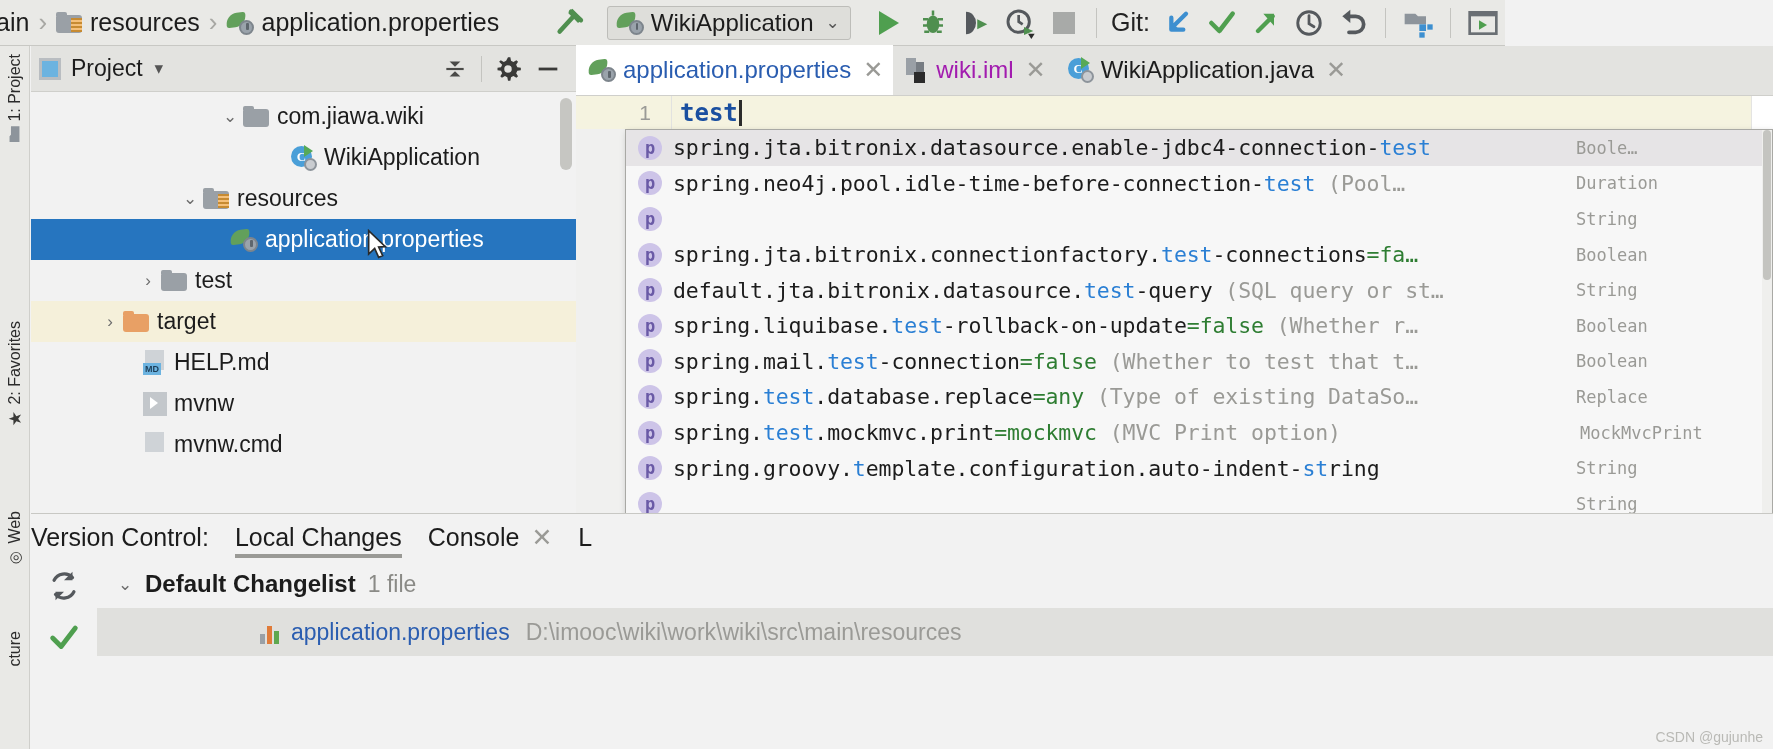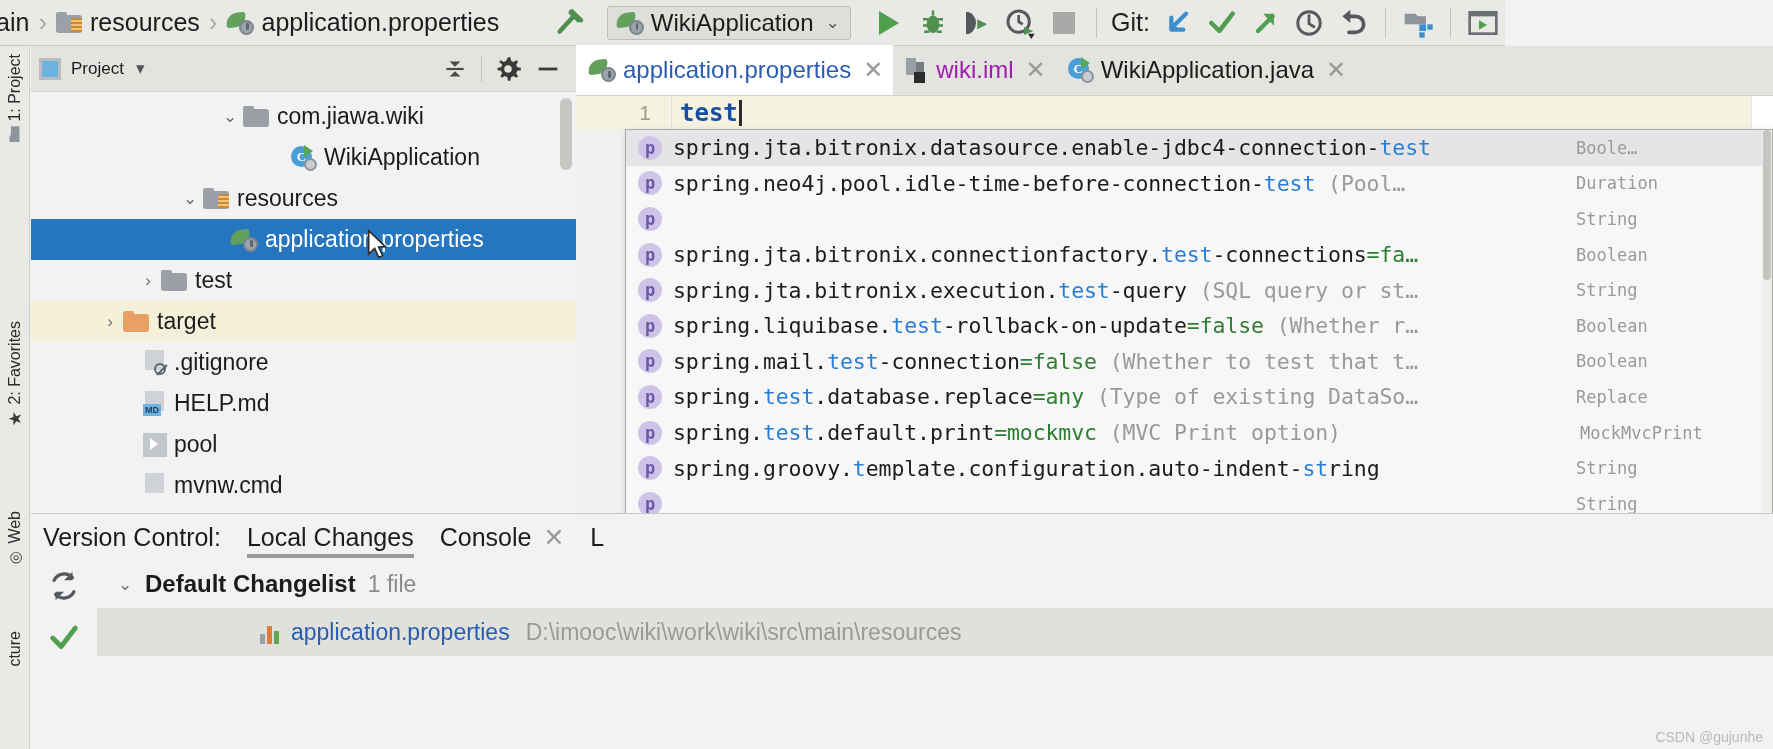--- a/index.html
+++ b/index.html
@@ -60,21 +60,21 @@
   .stop-sq{width:22px;height:22px;background:#a8aaa8;}
   .gitlabel{font-size:25px;color:#222;margin:0 6px 0 4px;}
 
   
   #leftbar{position:absolute;left:0;top:46px;width:30px;height:703px;background:#e9e9e6;border-right:1px solid #cfcfcb;}
   .vtab{position:absolute;left:0;width:30px;writing-mode:vertical-rl;transform:rotate(180deg);
     font-size:16px;color:#2b2b2b;display:flex;align-items:center;gap:5px;white-space:nowrap;}
 
   #projectPanel{position:absolute;left:31px;top:46px;width:545px;height:467px;background:#f2f2f2;}
   #projectHeader{height:46px;display:flex;align-items:center;background:#e3e3e0;border-bottom:1px solid #cfcfcb;padding:0 8px;}
-  #projectHeader .title{font-size:17px;color:#1c1c1c;margin-left:10px;}
+  #projectHeader .title{font-size:23px;color:#1c1c1c;margin-left:10px;}
   .blue-sq{width:22px;height:22px;background:#6cb3e0;border:3px solid #b9bdc1;}
   .hdr-spacer{flex:1;}
   .hdr-ic{width:40px;height:40px;display:flex;align-items:center;justify-content:center;}
 
   .tree{padding-top:4px;font-size:23px;color:#1c1c1c;}
   .trow{height:41px;display:flex;align-items:center;padding-left:6px;white-space:nowrap;}
   .trow.sel{background:#2675bf;color:#fff;}
   .trow.hl{background:#f5f0da;}
   .arrow{width:26px;text-align:center;color:#6e6e6e;font-size:17px;}
 
@@ -135,21 +135,21 @@
   #poptipbar{position:absolute;left:0;bottom:0;width:1148px;height:44px;background:#f2f2f2;
     border-top:1px solid #d6d6d2;display:flex;align-items:center;padding:0 6px 0 12px;}
   #poptipbar .tip{font-size:22px;color:#4a4a48;}
   #poptipbar .next{font-size:22px;color:#2a5db0;margin-left:13px;}
   #poptipbar .dots{margin-left:auto;color:#6a6a68;font-size:22px;padding:0 8px;letter-spacing:0;}
   #popscroll{position:absolute;right:0;top:0;width:10px;height:417px;background:#efefed;}
   #popscroll i{position:absolute;left:1px;top:0;width:8px;height:150px;background:#c4c4c0;border-radius:4px;}
 
   
   #vcs{position:absolute;left:31px;top:513px;width:1742px;height:236px;background:#f2f2f2;border-top:1px solid #c8c8c4;}
-  #vcsTabs{height:46px;display:flex;align-items:center;background:#f2f2f2;padding-left:12px;}
+  #vcsTabs{height:46px;display:flex;align-items:center;background:#f2f2f2;padding-left:0;}
   #vcsTabs .lbl{font-size:25px;color:#1c1c1c;margin-right:26px;}
   .vtabi{font-size:25px;color:#1c1c1c;margin-right:26px;position:relative;height:46px;display:flex;align-items:center;}
   .vtabi.active:after{content:"";position:absolute;left:0;right:0;bottom:2px;height:4px;background:#9a9a96;}
   .vtabi .x{margin-left:12px;color:#9a9a96;}
   #vcsBody{position:absolute;left:0;top:46px;width:1742px;height:190px;display:flex;}
   #vcsStrip{width:66px;background:#f2f2f2;}
   .stripbtn{height:52px;display:flex;align-items:center;justify-content:center;}
   #vcsContent{flex:1;}
   .chrow{height:48px;display:flex;align-items:center;padding-left:8px;}
   .chrow.file{background:#e0e0dd;}
@@ -374,38 +374,30 @@
     <div class="trow hl">
       <span style="width:60px"></span>
       <span class="arrow">›</span>
       <span class="ic-folder target">
           <i></i>
         </span>
       <span>target</span>
     </div>
     <div class="trow">
       <span style="width:106px"></span>
-      <span class="ic-git">
-          <span class="pg"></span>
-          <span class="no"></span>
-        </span>
-      <span>.gitignore</span>
-    </div>
-    <div class="trow">
-      <span style="width:106px"></span>
       <span class="ic-md">
           <span class="pg"></span>
           <span class="tag">MD</span>
         </span>
       <span>HELP.md</span>
     </div>
     <div class="trow">
       <span style="width:106px"></span>
       <span class="ic-sh"></span>
-      <span>pool</span>
+      <span>mvnw</span>
     </div>
     <div class="trow">
       <span style="width:106px"></span>
       <span class="ic-md">
           <span class="pg"></span>
         </span>
       <span>mvnw.cmd</span>
     </div>
   </div>
   <div id="pscroll"></div>
@@ -471,41 +463,41 @@
         <span class="pbadge">p</span>
         <span class="ctype" style="left: 950px;">String</span>
       </div>
       <div class="crow">
         <span class="pbadge">p</span>
         <span class="ctext"><span>spring.jta.bitronix.connectionfactory.</span><span class="m">test</span><span>-connections</span><span class="v">=fa…</span></span>
         <span class="ctype" style="left: 950px;">Boolean</span>
       </div>
       <div class="crow">
         <span class="pbadge">p</span>
-        <span class="ctext"><span>spring.jta.bitronix.execution.</span><span class="m">test</span><span>-query</span><span class="d"> (SQL query or st…</span></span>
+        <span class="ctext"><span>default.jta.bitronix.datasource.</span><span class="m">test</span><span>-query</span><span class="d"> (SQL query or st…</span></span>
         <span class="ctype" style="left: 950px;">String</span>
       </div>
       <div class="crow">
         <span class="pbadge">p</span>
         <span class="ctext"><span>spring.liquibase.</span><span class="m">test</span><span>-rollback-on-update</span><span class="v">=false</span><span class="d"> (Whether r…</span></span>
         <span class="ctype" style="left: 950px;">Boolean</span>
       </div>
       <div class="crow">
         <span class="pbadge">p</span>
         <span class="ctext"><span>spring.mail.</span><span class="m">test</span><span>-connection</span><span class="v">=false</span><span class="d"> (Whether to test that t…</span></span>
         <span class="ctype" style="left: 950px;">Boolean</span>
       </div>
       <div class="crow">
         <span class="pbadge">p</span>
         <span class="ctext"><span>spring.</span><span class="m">test</span><span>.database.replace</span><span class="v">=any</span><span class="d"> (Type of existing DataSo…</span></span>
         <span class="ctype" style="left: 950px;">Replace</span>
       </div>
       <div class="crow">
         <span class="pbadge">p</span>
-        <span class="ctext"><span>spring.</span><span class="m">test</span><span>.default.print</span><span class="v">=mockmvc</span><span class="d"> (MVC Print option)</span></span>
+        <span class="ctext"><span>spring.</span><span class="m">test</span><span>.mockmvc.print</span><span class="v">=mockmvc</span><span class="d"> (MVC Print option)</span></span>
         <span class="ctype" style="left: 954px;">MockMvcPrint</span>
       </div>
       <div class="crow">
         <span class="pbadge">p</span>
         <span class="ctext"><span>spring.groovy.</span><span class="m">t</span><span>emplate.configuration.auto-indent-</span><span class="m">st</span><span>ring</span></span>
         <span class="ctype" style="left: 950px;">String</span>
       </div>
       <div class="crow">
         <span class="pbadge">p</span>
         <span class="ctype" style="left: 950px;">String</span>

